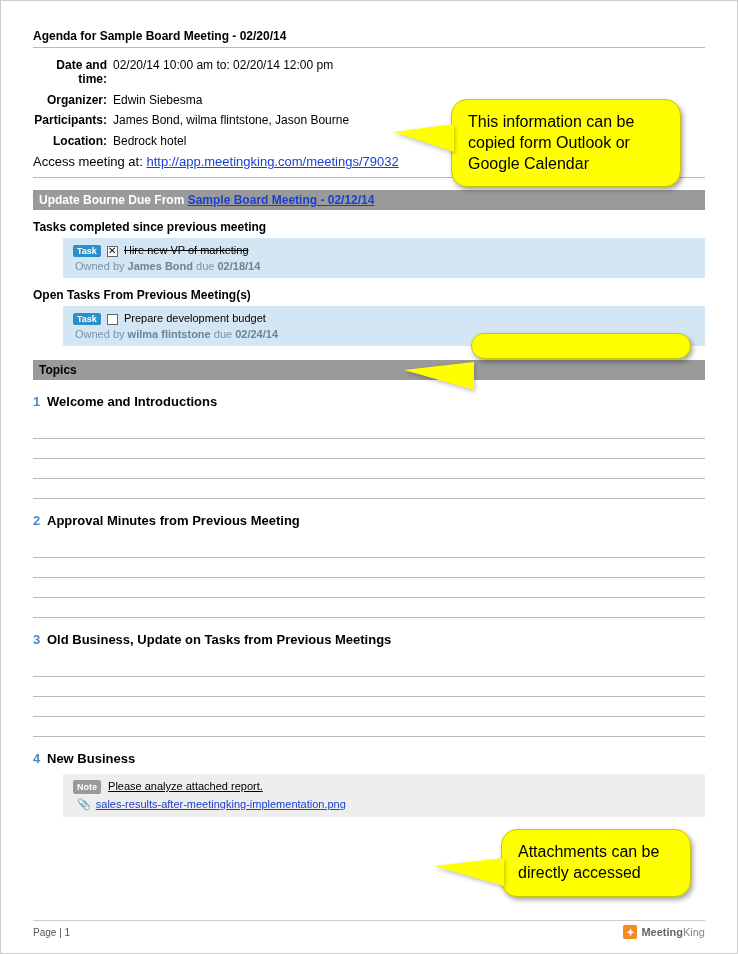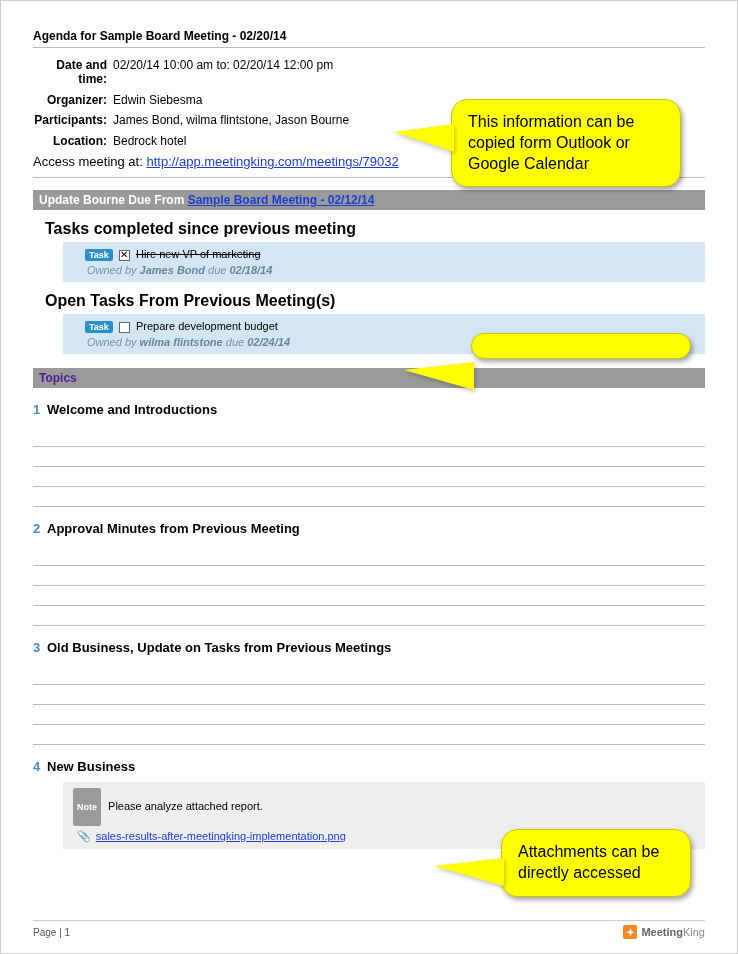--- a/index.html
+++ b/index.html
@@ -27,43 +27,43 @@
   .access-line { font-size: 13px; margin-top: 0; }
   .section-bar {
     background: #9a9a9a;
     color: #fff;
     font-size: 12px;
     font-weight: bold;
     padding: 3px 6px;
     margin-top: 12px;
   }
   .section-bar .link2 { color: #1a3fd1; text-decoration: underline; }
-  .subhead { font-size: 16px; font-weight: bold; margin: 10px 0 4px 12px; }
+  .subhead { font-size: 12px; font-weight: bold; margin: 10px 0 4px 0; }
   .task-block {
     background: #d4e6f3;
-    padding: 6px 10px 6px 22px;
+    padding: 6px 10px 6px 10px;
     margin-left: 30px;
     font-size: 11px;
   }
   .task-badge {
     background: #2c8fc9;
     color: #fff;
     font-size: 9px;
     font-weight: bold;
     padding: 1px 4px;
     border-radius: 2px;
     display: inline-block;
     vertical-align: middle;
   }
   .note-badge {
     background: #9a9a9a;
     color: #fff;
     font-size: 9px;
     font-weight: bold;
-    padding: 14px 4px;
+    padding: 2px 4px;
     border-radius: 2px;
     display: inline-block;
     vertical-align: middle;
   }
   .checkbox {
     display: inline-block;
     width: 11px; height: 11px;
     border: 1px solid #666;
     background: #fff;
     vertical-align: middle;
@@ -71,25 +71,25 @@
     margin: 0 3px;
   }
   .checkbox.checked::after {
     content: "✕";
     position: absolute;
     top: -2px; left: 0px;
     font-size: 10px;
     color: #000;
   }
   .strike { text-decoration: line-through; }
-  .task-meta { color: #7a94a6; margin-top: 3px; margin-left: 2px; font-style: italic; }
+  .task-meta { color: #7a94a6; margin-top: 3px; margin-left: 2px; }
   .task-meta b { color: #6a8598; font-weight: bold; }
   .topics-bar {
     background: #9a9a9a;
-    color: #4c1d95;
+    color: #000000;
     font-size: 12px;
     font-weight: bold;
     padding: 3px 6px;
     margin-top: 14px;
   }
   .topic { margin-top: 14px; }
   .topic-head { font-size: 13px; font-weight: bold; }
   .topic-num { color: #4a88c7; display: inline-block; width: 14px; }
   .lines { margin-top: 10px; }
   .lines div { border-bottom: 1px solid #bbb; height: 20px; }
@@ -247,21 +247,21 @@
       <div></div>
       <div></div>
       <div></div>
     </div>
 </div>
 
 <div class="topic">
   <div class="topic-head"><span class="topic-num">4</span><span>New Business</span></div>
   <div class="note-block">
     <span class="note-badge">Note</span>
-    <span style="margin-left:4px;">Please analyze attached report.</span>
+    <span style="margin-left:4px;text-decoration:underline;">Please analyze attached report.</span>
     <div class="attach-row">
       <span class="clip-icon">📎</span>
       <a class="link">sales-results-after-meetingking-implementation.png</a>
     </div>
   </div>
 </div>
 
 <div class="footer">
   <span>Page | 1</span>
   <span class="brand">

